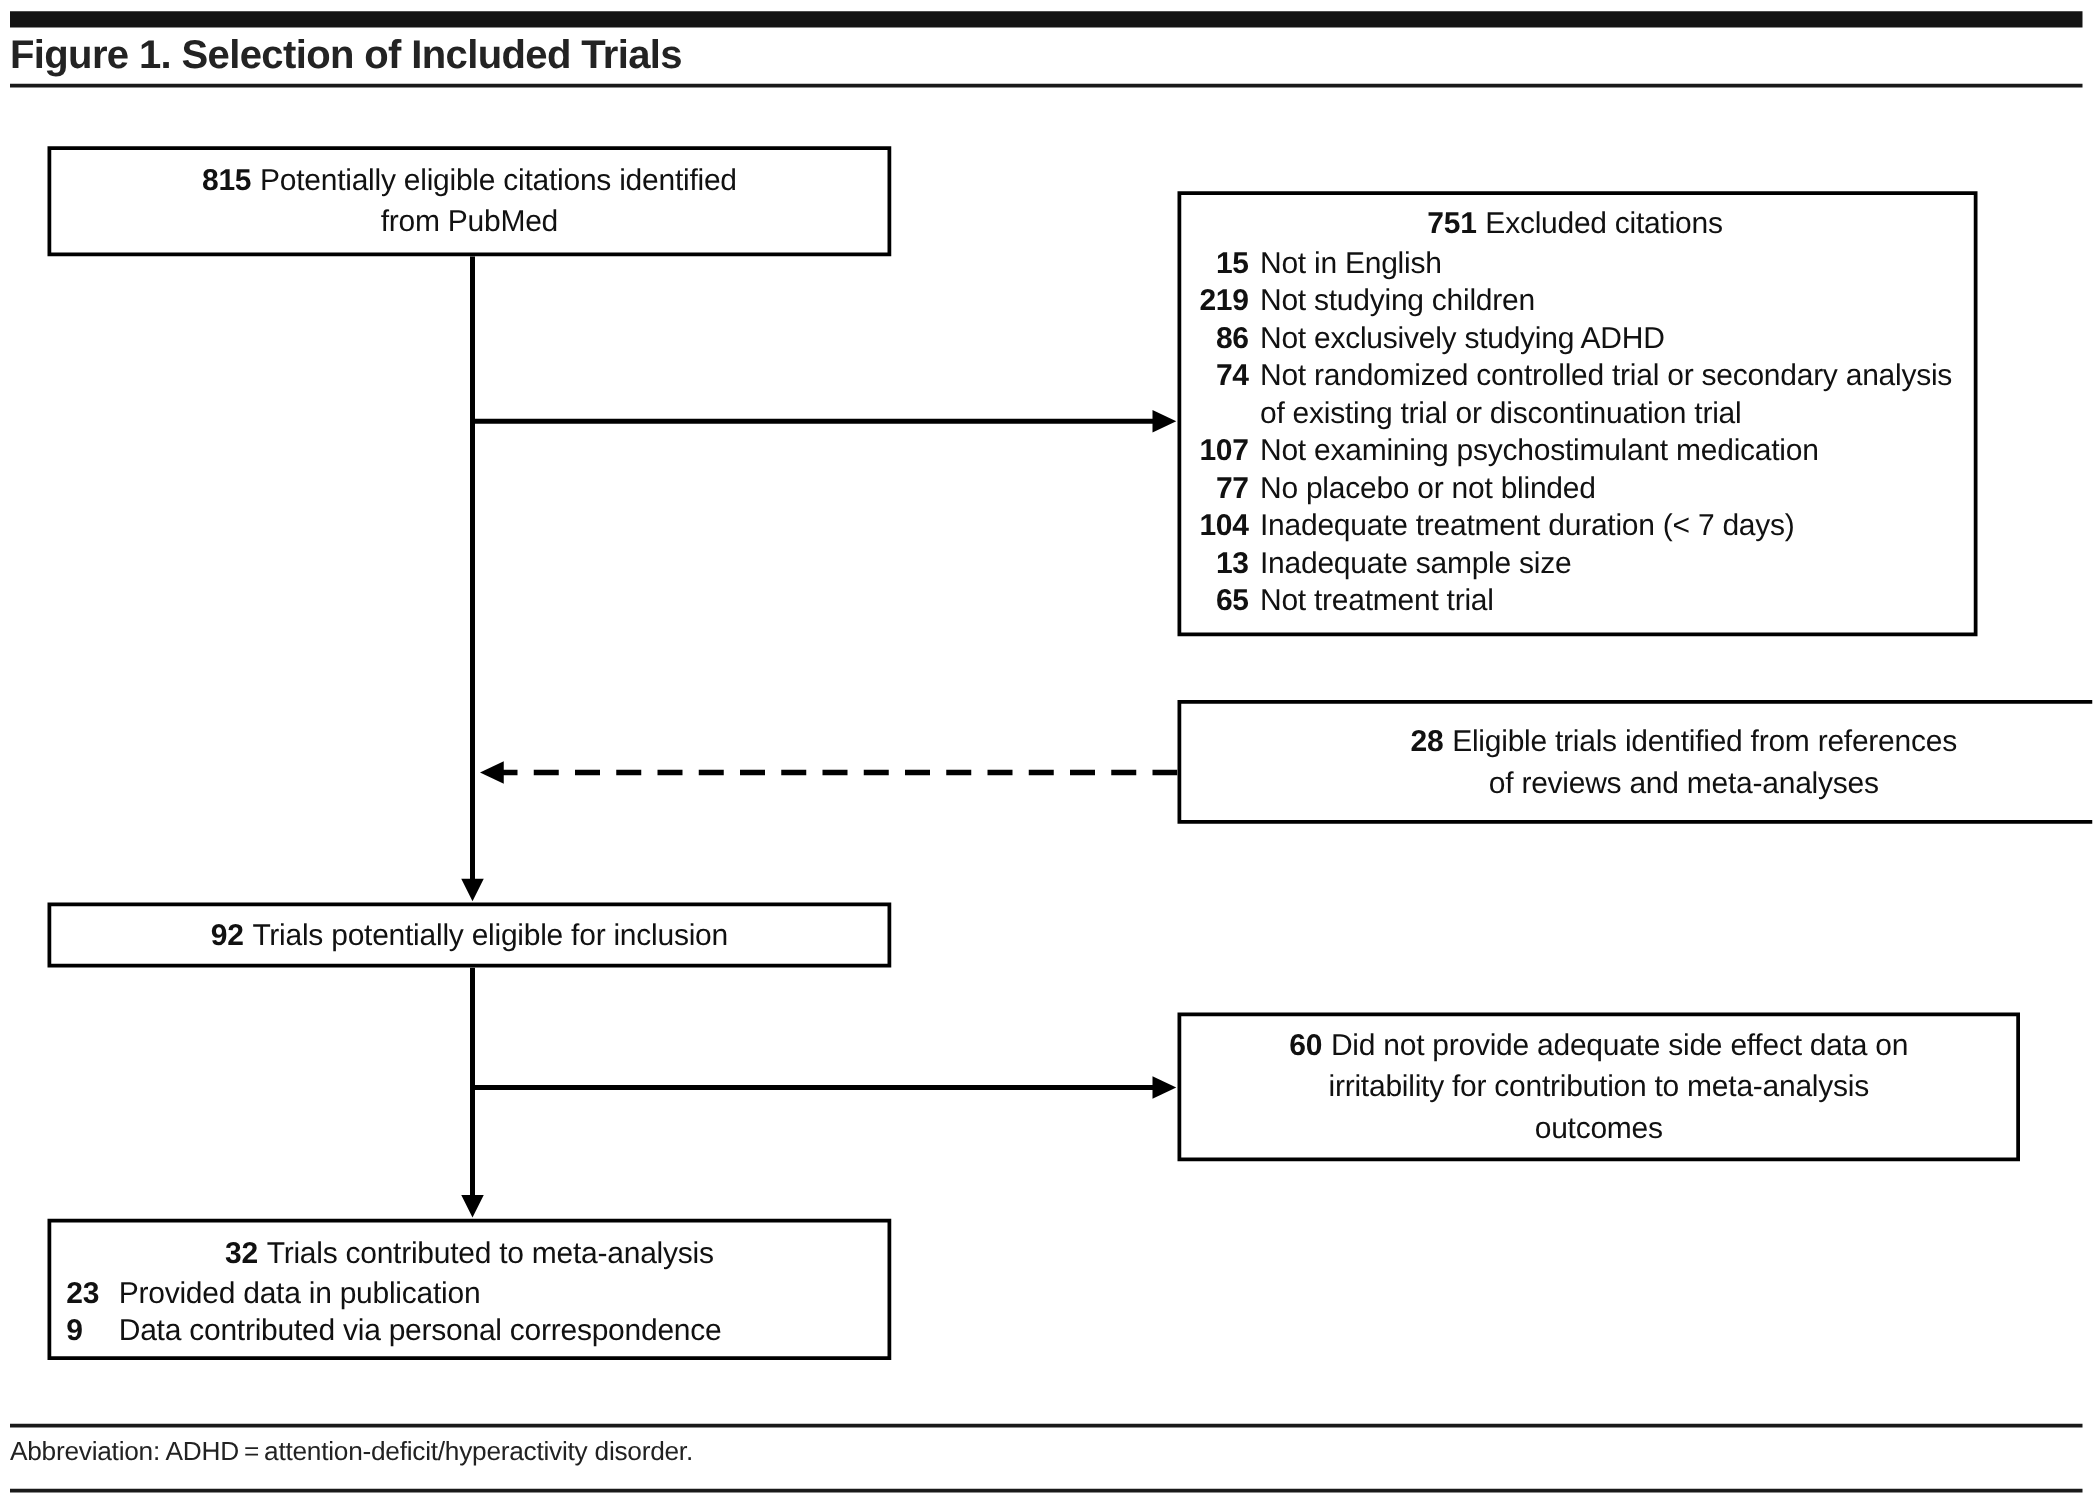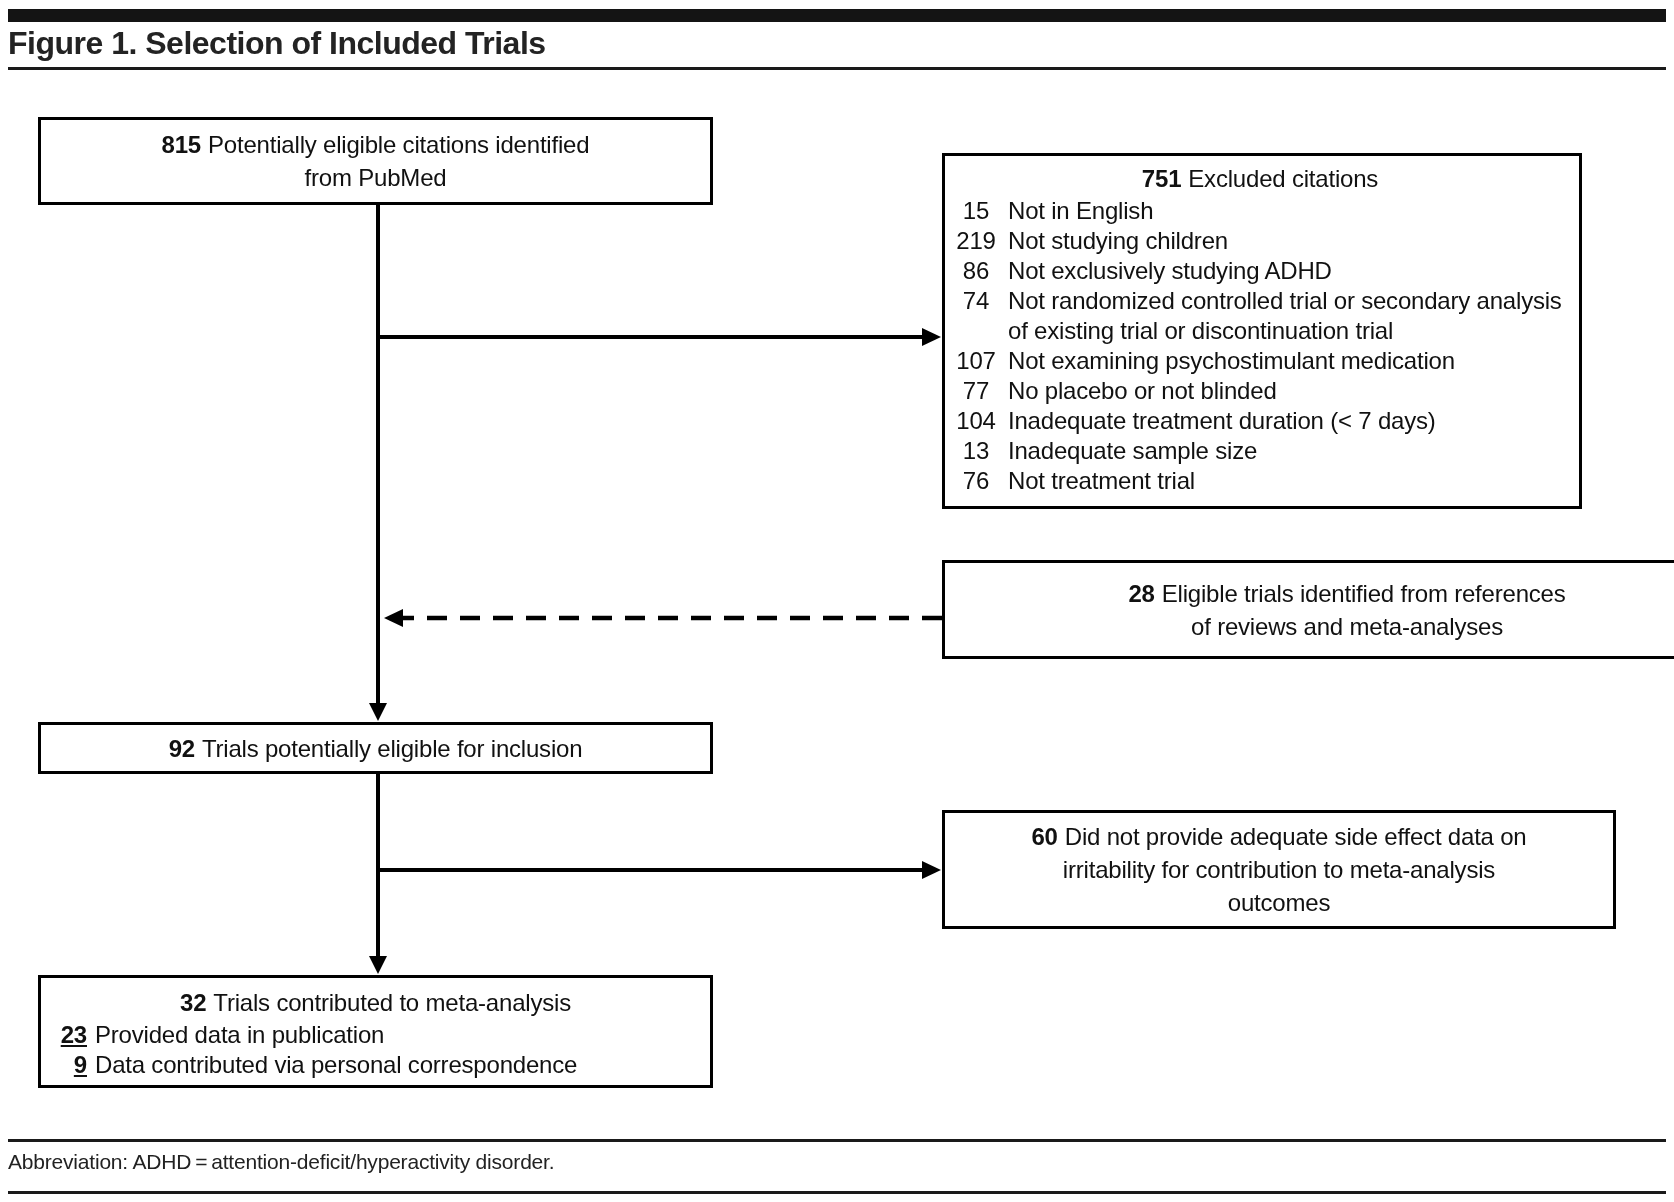--- a/index.html
+++ b/index.html
@@ -39,25 +39,25 @@
   
   #box-identified { left: 38px; top: 117px; width: 675px; height: 88px; }
   #box-excluded   { left: 942px; top: 153px; width: 640px; padding: 7px 12px 10px 8px; line-height: 30px; }
   #box-references { left: 942px; top: 560px; width: 810px; height: 99px; }
   #box-eligible   { left: 38px; top: 722px; width: 675px; height: 52px; }
   #box-sideeffect { left: 942px; top: 810px; width: 674px; height: 119px; }
   #box-included   { left: 38px; top: 975px; width: 675px; height: 113px; padding: 8px 12px; line-height: 30px; }
 
   .excluded-header { text-align: center; line-height: 32px; margin-bottom: 1px; }
   .reason-row { display: grid; grid-template-columns: 46px 1fr; column-gap: 9px; }
-  .reason-num { font-weight: normal; text-align: center; }
+  .reason-num { font-weight: bold; text-align: right; }
 
   .included-header { text-align: center; line-height: 34px; }
   .detail-row { display: grid; grid-template-columns: 34px 1fr; column-gap: 8px; }
-  .detail-num { font-weight: bold; text-align: right; text-decoration: underline; }
+  .detail-num { font-weight: bold; text-align: left; }
 
   #connectors { position: absolute; left: 0; top: 0; pointer-events: none; }
 
   .rule-thin-b1 { position: absolute; left: 8px; top: 1139px; width: 1658px; height: 3px; background: #1a1a1a; }
   .abbrev {
     position: absolute; left: 8px; top: 1150px; width: 1658px;
     font-size: 21px; color: #222222;
   }
   .rule-thin-b2 { position: absolute; left: 8px; top: 1191px; width: 1658px; height: 3px; background: #1a1a1a; }
 </style>
@@ -121,21 +121,21 @@
     </div>
     <div class="reason-row">
       <span class="reason-num">104</span>
       <span>Inadequate treatment duration (&lt; 7 days)</span>
     </div>
     <div class="reason-row">
       <span class="reason-num">13</span>
       <span>Inadequate sample size</span>
     </div>
     <div class="reason-row">
-      <span class="reason-num">76</span>
+      <span class="reason-num">65</span>
       <span>Not treatment trial</span>
     </div>
   </div>
 
   <div class="box center-box" id="box-references">
     <div class="line"><span class="num">28</span><span>Eligible trials identified from references</span></div>
     <div class="line">of reviews and meta-analyses</div>
   </div>
 
   <div class="box center-box" id="box-eligible">

